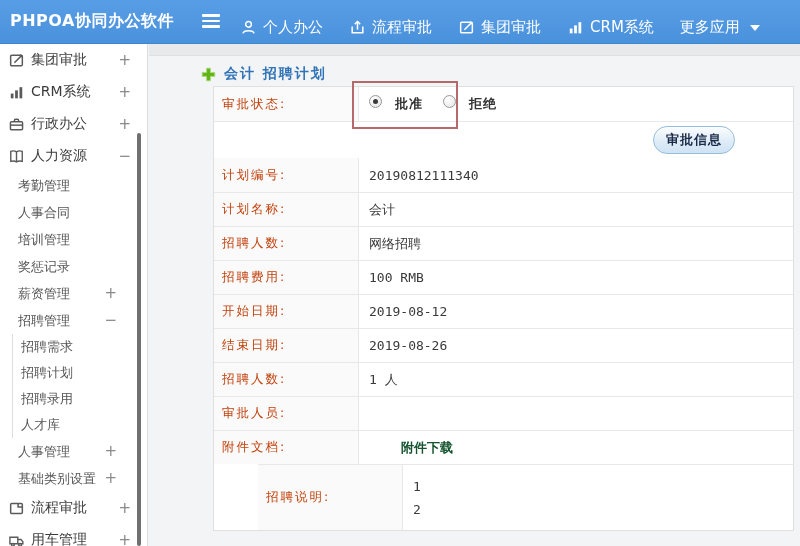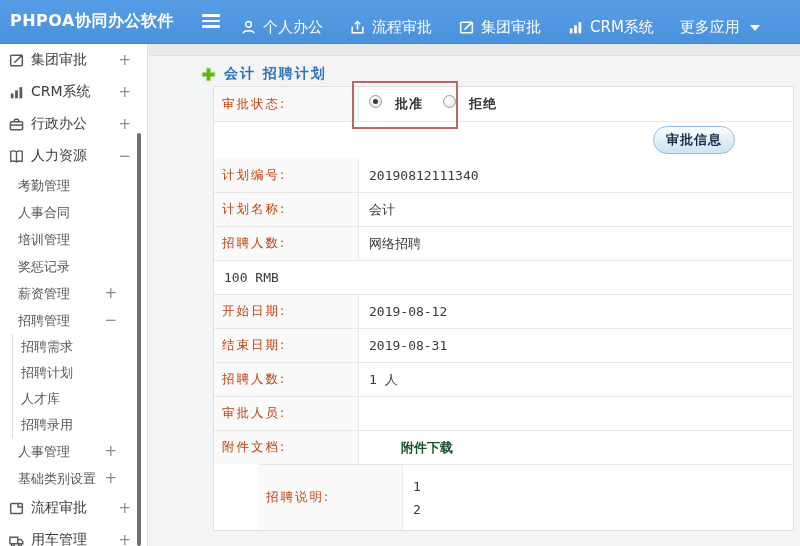--- a/index.html
+++ b/index.html
@@ -194,24 +194,24 @@
           <span class="s-label">招聘管理</span>
           <span class="s-exp">−</span>
         </div>
         <div class="side-item lvl2">
           <span class="s-label">招聘需求</span>
         </div>
         <div class="side-item lvl2">
           <span class="s-label">招聘计划</span>
         </div>
         <div class="side-item lvl2">
+          <span class="s-label">招聘录用</span>
+        </div>
+        <div class="side-item lvl2">
           <span class="s-label">人才库</span>
-        </div>
-        <div class="side-item lvl2">
-          <span class="s-label">招聘录用</span>
         </div>
         <div class="side-item lvl1">
           <span class="s-label">人事管理</span>
           <span class="s-exp">+</span>
         </div>
         <div class="side-item lvl1">
           <span class="s-label">基础类别设置</span>
           <span class="s-exp">+</span>
         </div>
         <div class="side-item lvl0">
@@ -279,29 +279,30 @@
           </div>
           <div class="frow std">
             <div class="fcell-label">计划名称:</div>
             <div class="fcell-value">会计</div>
           </div>
           <div class="frow std">
             <div class="fcell-label">招聘人数:</div>
             <div class="fcell-value">网络招聘</div>
           </div>
           <div class="frow std">
+            <div class="fcell-label">招聘费用:</div>
             <div class="fcell-value">100 RMB</div>
           </div>
           <div class="frow std">
             <div class="fcell-label">开始日期:</div>
             <div class="fcell-value">2019-08-12</div>
           </div>
           <div class="frow std">
             <div class="fcell-label">结束日期:</div>
-            <div class="fcell-value">2019-08-31</div>
+            <div class="fcell-value">2019-08-26</div>
           </div>
           <div class="frow std">
             <div class="fcell-label">招聘人数:</div>
             <div class="fcell-value">1 人</div>
           </div>
           <div class="frow std">
             <div class="fcell-label">审批人员:</div>
           </div>
           <div class="frow std">
             <div class="fcell-label">附件文档:</div>

